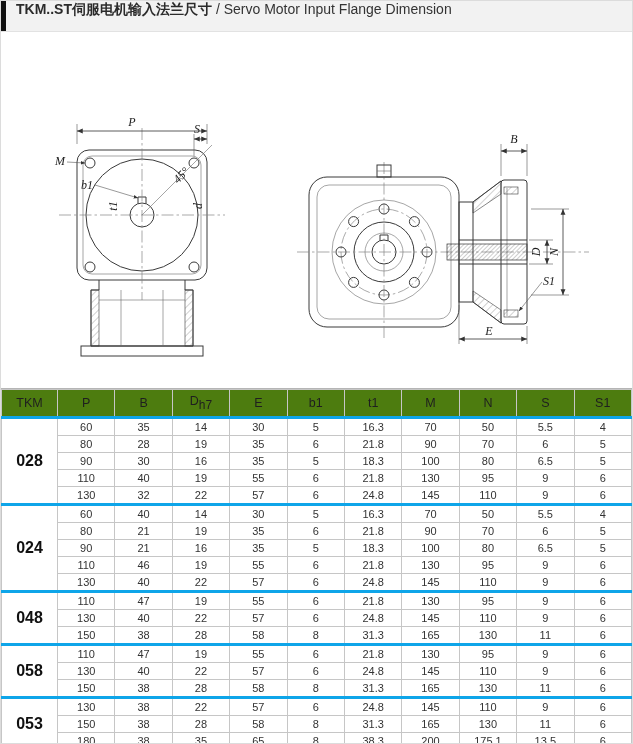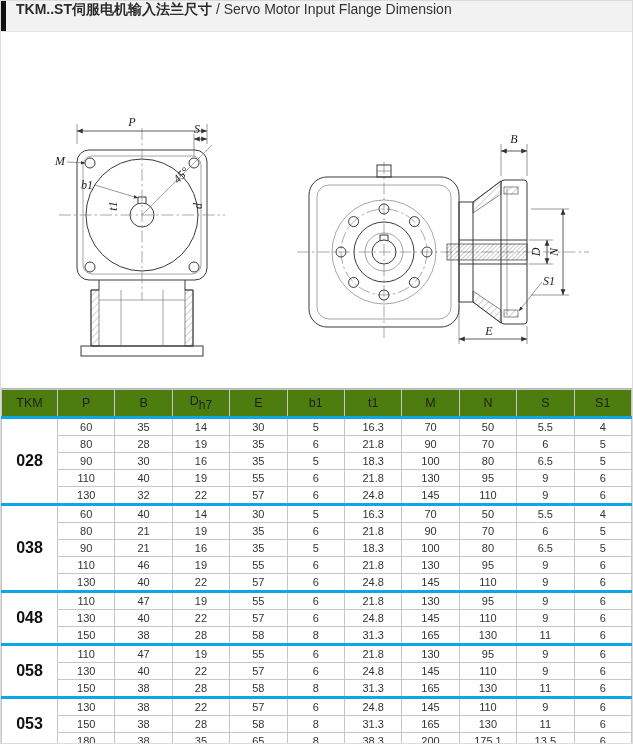--- a/index.html
+++ b/index.html
@@ -268,21 +268,21 @@
             <td>22</td>
             <td>57</td>
             <td>6</td>
             <td>24.8</td>
             <td>145</td>
             <td>110</td>
             <td>9</td>
             <td>6</td>
           </tr>
           <tr class="group-start">
-            <td class="model" rowspan="5">038</td>
+            <td class="model" rowspan="5">024</td>
             <td>60</td>
             <td>40</td>
             <td>14</td>
             <td>30</td>
             <td>5</td>
             <td>16.3</td>
             <td>70</td>
             <td>50</td>
             <td>5.5</td>
             <td>4</td>

